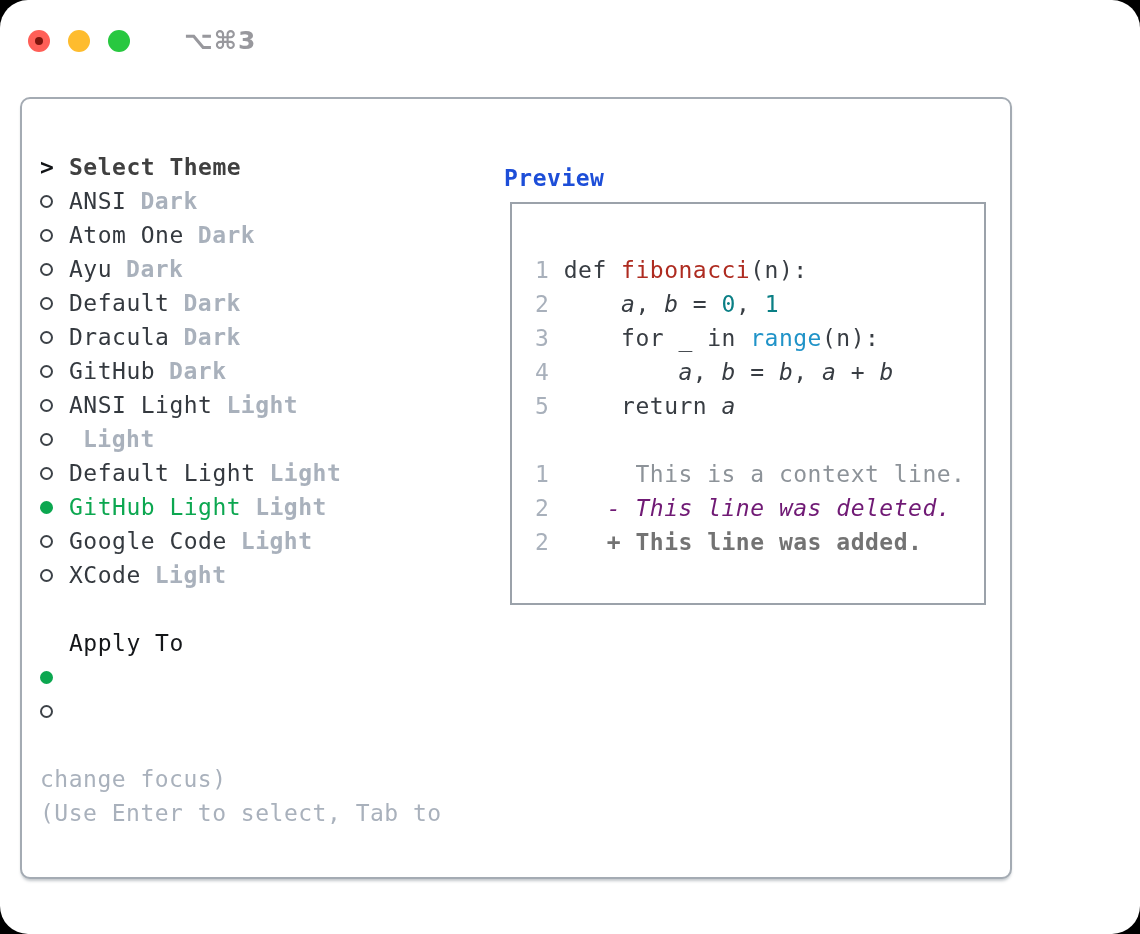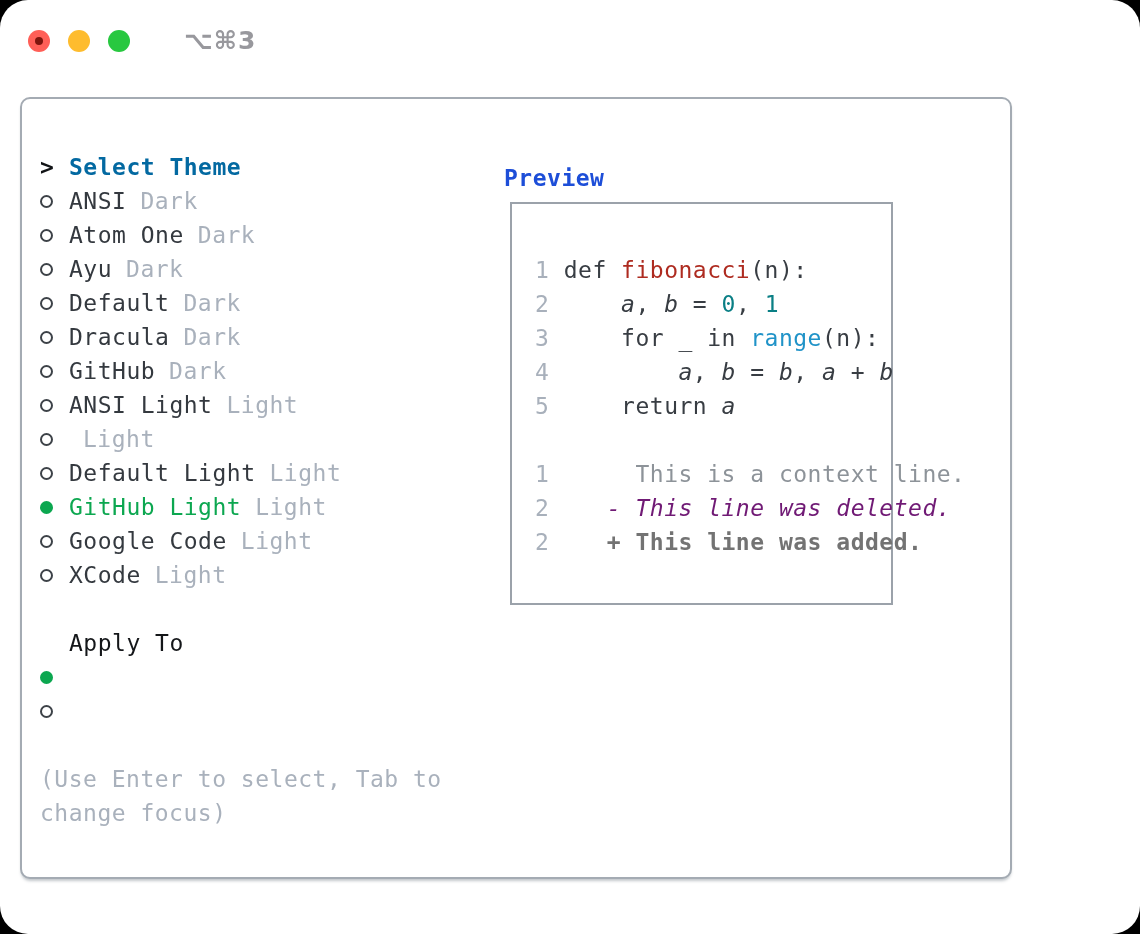--- a/index.html
+++ b/index.html
@@ -42,41 +42,41 @@
     border: 2px solid #a4abb3; border-radius: 10px;
     background: #fff;
     box-shadow: 0 3px 3px -1px rgba(120,130,140,0.45);
   }
   .mono { font-size: 23px; line-height: 34px; letter-spacing: 0.5px; }
   
   .left-col { position: absolute; left: 18px; top: 51px; }
   .row { height: 34px; display: flex; align-items: center; white-space: pre; }
   .gutter { width: 29px; flex: none; display: flex; align-items: center; }
   .caret { font-weight: bold; color: #111316; }
-  .header-text { font-weight: bold; color: #0369a1; }
+  .header-text { font-weight: bold; color: #404040; }
   .bullet {
     width: 13px; height: 13px; border-radius: 50%;
     border: 2px solid #3d4248; flex: none;
   }
   .bullet.filled { background: #0ca750; border-color: #0ca750; }
   .name { color: #34393f; }
   .row.selected .name { color: #0ca750; }
-  .tag { color: #a9b1bc; margin-left: 14px; }
+  .tag { color: #a9b1bc; margin-left: 14px; font-weight: bold; }
   .apply-header { color: #141619; }
   .help { color: #a9b1bc; }
   .help div { height: 34px; display: flex; align-items: center; white-space: pre; }
   
   .preview-title {
     position: absolute; left: 482px; top: 62px;
     height: 34px; display: flex; align-items: center;
     font-weight: bold; color: #1d4ed8;
   }
   .preview-box {
     position: absolute; left: 488px; top: 103px;
-    width: 383px; height: 403px;
+    width: 476px; height: 403px;
     border: 2px solid #9ba2aa; background: #fff;
   }
   .preview-box pre {
     margin: 0; padding: 49px 0 0 23px;
     font-family: "DejaVu Sans Mono", monospace;
     font-size: 23px; line-height: 34px; letter-spacing: 0.5px;
     white-space: pre;
   }
   .codeline { height: 34px; }
   .tok.plain   { color: #383d43; }
@@ -134,22 +134,22 @@
       </div>
 
       <div id="apply-list">
           <div class="row selected"><span class="gutter"><span class="bullet filled"></span></span></div>
           <div class="row"><span class="gutter"><span class="bullet"></span></span></div>
         </div>
 
       <div class="row"></div>
 
       <div class="help">
+        <div>change focus)</div>
         <div>(Use Enter to select, Tab to</div>
-        <div>change focus)</div>
       </div>
     </div>
 
     <div class="preview-title mono">Preview</div>
 
     <div class="preview-box">
       <pre id="code"><div class="codeline"><span class="tok linenum">1 </span><span class="tok plain">def </span><span class="tok func">fibonacci</span><span class="tok plain">(n):</span></div><div class="codeline"><span class="tok linenum">2 </span><span class="tok plain">    </span><span class="tok var">a</span><span class="tok plain">, </span><span class="tok var">b</span><span class="tok plain"> = </span><span class="tok num">0</span><span class="tok plain">, </span><span class="tok num">1</span></div><div class="codeline"><span class="tok linenum">3 </span><span class="tok plain">    for _ in </span><span class="tok builtin">range</span><span class="tok plain">(n):</span></div><div class="codeline"><span class="tok linenum">4 </span><span class="tok plain">        </span><span class="tok var">a</span><span class="tok plain">, </span><span class="tok var">b</span><span class="tok plain"> = </span><span class="tok var">b</span><span class="tok plain">, </span><span class="tok var">a</span><span class="tok plain"> + </span><span class="tok var">b</span></div><div class="codeline"><span class="tok linenum">5 </span><span class="tok plain">    return </span><span class="tok var">a</span></div><div class="codeline"></div><div class="codeline"><span class="tok linenum">1 </span><span class="tok context">     This is a context line.</span></div><div class="codeline"><span class="tok linenum">2 </span><span class="tok deleted">   - This line was deleted.</span></div><div class="codeline"><span class="tok linenum">2 </span><span class="tok added">   + This line was added.</span></div></pre>
     </div>
 
   </div>

